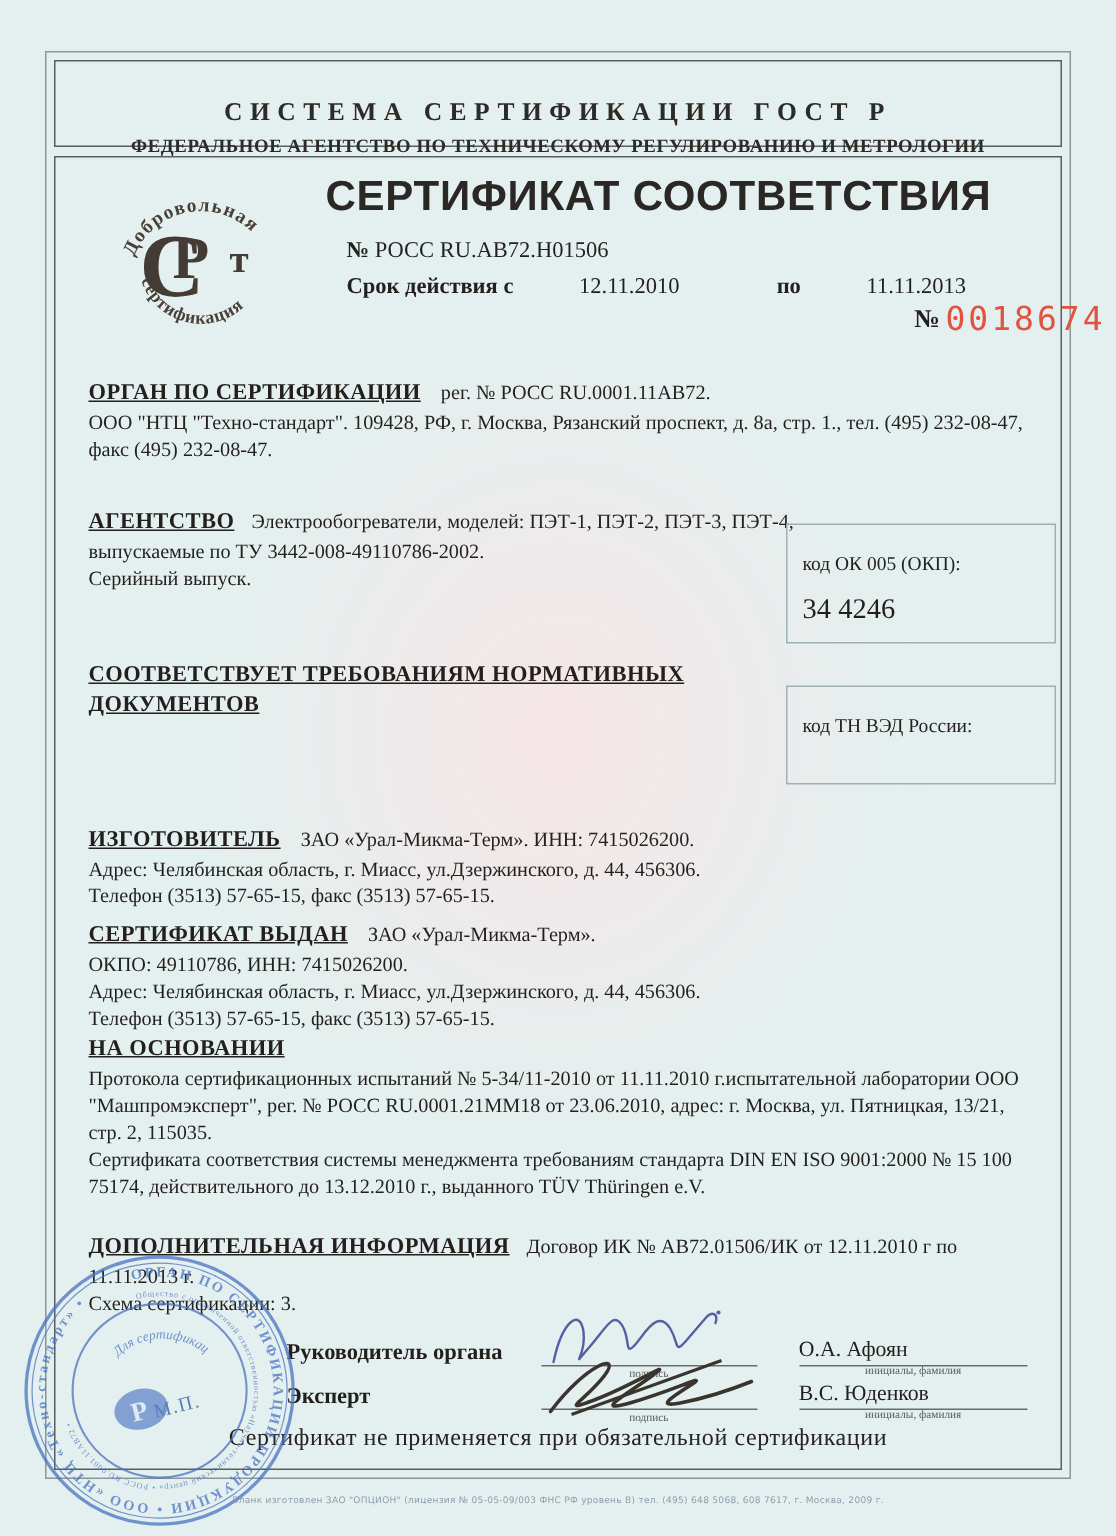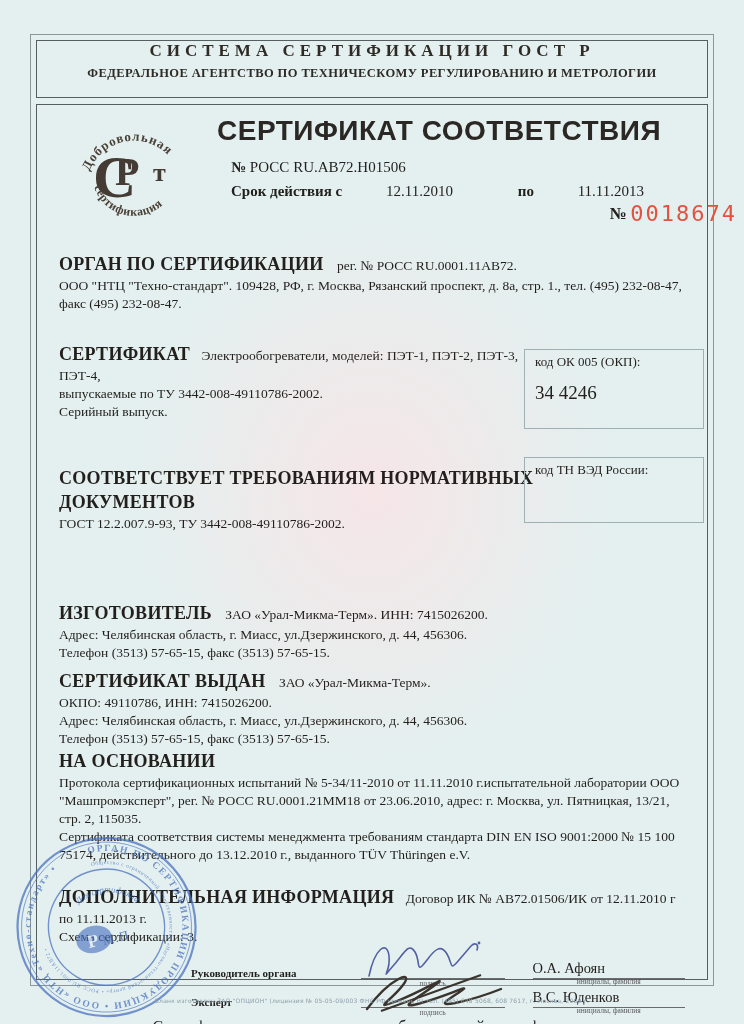--- a/index.html
+++ b/index.html
@@ -13,21 +13,21 @@
     background:
       radial-gradient(ellipse 46% 38% at 50% 48%, rgba(247,229,231,0.95), rgba(247,229,231,0) 72%),
       linear-gradient(#e3f0ef,#e3f0ef);
   }
   .outer-frame{
     position:absolute;left:30px;top:34px;width:684px;height:952px;
     border:1px solid #8a9698;padding:5px;box-sizing:border-box;
   }
   .header-box{
     border:1px solid #565e60;height:58px;text-align:center;
-    padding-top:0;box-sizing:border-box;margin-bottom:6px;
+    padding-top:24px;box-sizing:border-box;margin-bottom:6px;
   }
   .hdr1{font-size:17px;font-weight:bold;letter-spacing:5px;color:#2e2a26;}
   .hdr2{font-size:12.5px;font-weight:bold;letter-spacing:0.4px;margin-top:5px;color:#2e2a26;}
   .main-box{
     position:relative;border:1px solid #565e60;box-sizing:border-box;
     height:calc(100% - 64px);padding:6px 22px 0 22px;
   }
   .title-area{position:relative;min-height:124px;margin-bottom:12px;}
   .rst-logo{position:absolute;left:14px;top:0;}
   .cert-title{
@@ -40,32 +40,32 @@
   .lbl-b{font-weight:bold;}
   .no-val{}
   .date-val{display:inline-block;margin-left:40px;width:110px;}
   .po{font-weight:bold;margin-left:18px;}
   .form-no-row{text-align:right;padding-right:14px;margin-top:1px;}
   .form-no{
     font-family:"DejaVu Sans Mono", monospace;color:#e2523f;
     font-size:22px;letter-spacing:2px;vertical-align:-2px;
   }
   .sec{font-size:13.5px;line-height:1.33;}
-  .sec .head{font-size:18px;font-weight:bold;letter-spacing:0.3px;}
+  .sec .head{font-size:15px;font-weight:bold;letter-spacing:0.3px;text-decoration:underline;}
   .narrow{width:478px;}
   .code-box{
     position:absolute;right:3px;width:180px;box-sizing:border-box;
-    border:1px solid #9fb0b4;padding:4px 10px;font-size:13px;background:rgba(255,255,255,0.0);
+    border:1px solid #9fb0b4;padding:18px 10px;font-size:13px;background:rgba(255,255,255,0.0);
   }
   .code-box .code-val{text-align:left;font-size:19px;margin-top:12px;}
   .okp-box{top:244px;height:80px;}
   .tnved-box{top:352px;height:66px;}
   .sig-block{margin-top:14px;margin-left:132px;}
   .sig-row{display:flex;align-items:flex-end;margin-bottom:10px;}
-  .sig-label{width:198px;font-size:11px;font-weight:bold;}
+  .sig-label{width:198px;font-size:15px;font-weight:bold;}
   .sig-line{position:relative;width:168px;border-bottom:1px solid #6b6b6b;height:14px;}
   .sig-line svg{position:absolute;left:0;bottom:-6px;}
   .cap{position:absolute;left:0;right:0;top:15px;text-align:center;font-size:7.5px;color:#5a5a5a;}
   .sig-name{position:relative;width:178px;margin-left:28px;border-bottom:1px solid #6b6b6b;font-size:14.5px;padding-bottom:1px;}
   .sig-name .cap{top:17px;}
   .bottom-note{text-align:center;font-size:16px;letter-spacing:0.4px;margin-top:10px;color:#262320;}
   .fine-print{
     position:absolute;left:0;right:0;top:997px;text-align:center;
     font-family:"DejaVu Sans", sans-serif;font-size:6px;color:#8e9eaa;letter-spacing:0.2px;
   }
@@ -126,34 +126,33 @@
         </div>
       </div>
 
       <div class="sec mt14">
         <span class="head">ОРГАН ПО СЕРТИФИКАЦИИ</span>
         <span style="margin-left:10px;">рег. № РОСС RU.0001.11АВ72.</span>
         <div>ООО "НТЦ "Техно-стандарт". 109428, РФ, г. Москва, Рязанский проспект, д. 8а, стр. 1., тел. (495) 232-08-47, факс (495) 232-08-47.</div>
       </div>
 
       <div class="sec mt30 narrow">
-        <span class="head">СЕРТИФИКАТ</span>
+        <span class="head">АГЕНТСТВО</span>
         <span style="margin-left:8px;">Электрообогреватели, моделей: ПЭТ-1, ПЭТ-2, ПЭТ-3, ПЭТ-4,</span>
         <div>выпускаемые по ТУ 3442-008-49110786-2002.</div>
         <div>Серийный выпуск.</div>
       </div>
 
       <div class="code-box okp-box">
         <div>код ОК 005 (ОКП):</div>
         <div class="code-val">34 4246</div>
       </div>
 
       <div class="sec mt46 narrow">
         <div class="head">СООТВЕТСТВУЕТ ТРЕБОВАНИЯМ НОРМАТИВНЫХ ДОКУМЕНТОВ</div>
-        <div>ГОСТ 12.2.007.9-93, ТУ 3442-008-49110786-2002.</div>
       </div>
 
       <div class="code-box tnved-box">
         <div>код ТН ВЭД России:</div>
         <div class="code-val"></div>
       </div>
 
       <div class="sec mt70">
         <span class="head">ИЗГОТОВИТЕЛЬ</span>
         <span style="margin-left:10px;">ЗАО «Урал-Микма-Терм». ИНН: 7415026200.</span>

